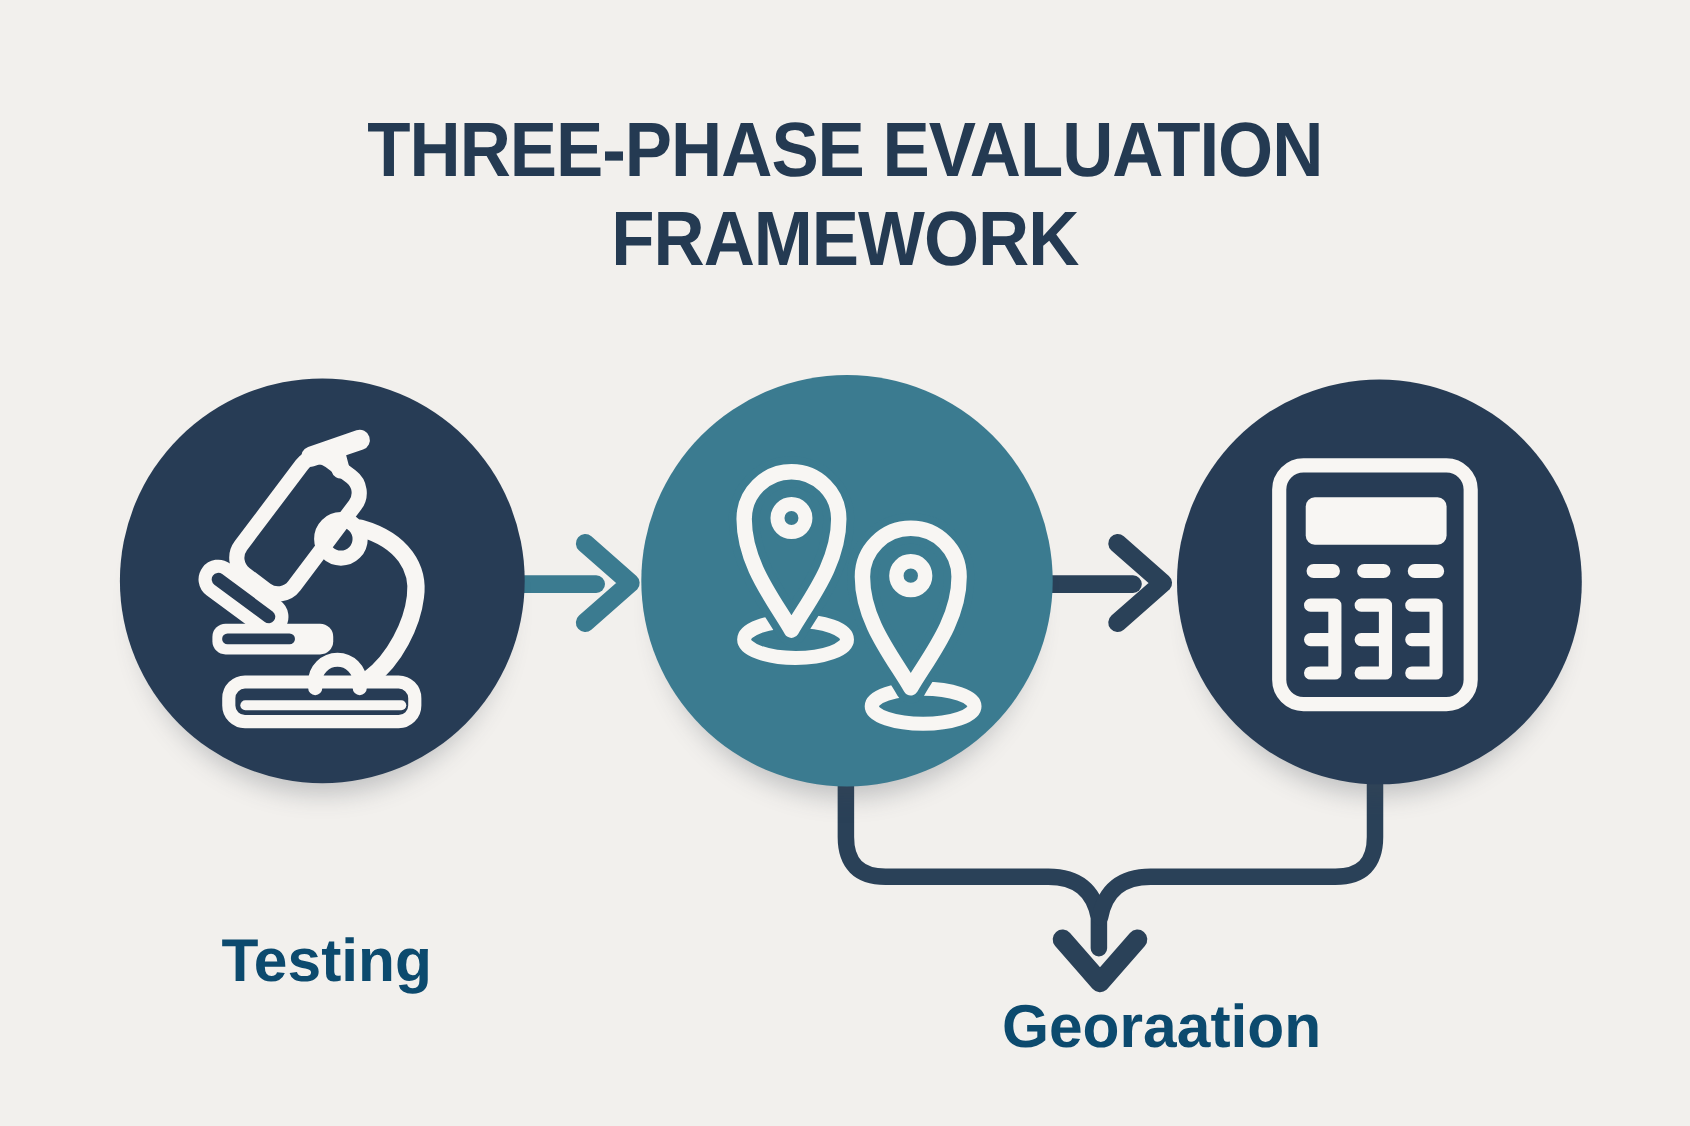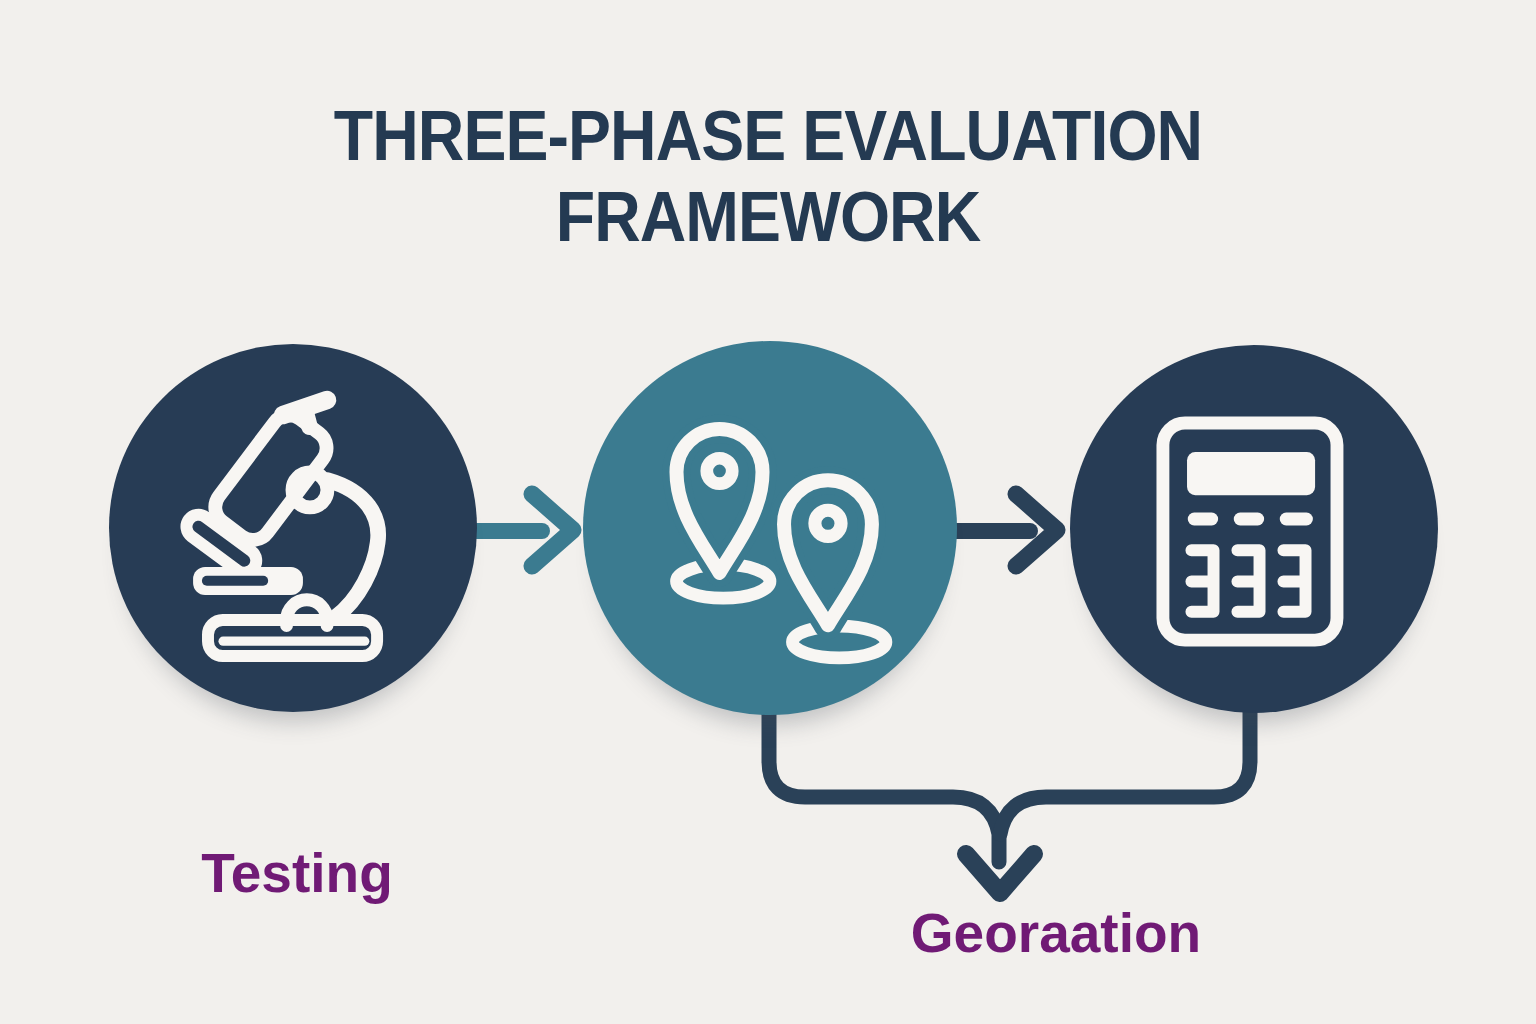--- a/index.html
+++ b/index.html
@@ -39,21 +39,21 @@
   .circle svg{position:absolute;inset:0;width:100%;height:100%;}
   .circle-navy{background:#273c55;}
   .circle-teal{background:#3b7b90;}
   .c1{left:109px;top:344px;width:368px;height:368px;}
   .c2{left:583px;top:341px;width:374px;height:374px;}
   .c3{left:1070px;top:345px;width:368px;height:368px;}
 
   
   .label{
     position:absolute;
-    color:#701a75;
+    color:#0c4a6e;
     font-weight:bold;
     font-size:55px;
     white-space:nowrap;
     transform:translateX(-50%);
     z-index:3;
   }
   .label-testing{left:297px;top:841px;}
   .label-output{left:1010px;top:901px;margin-left:46px;}
 </style>
 </head>

